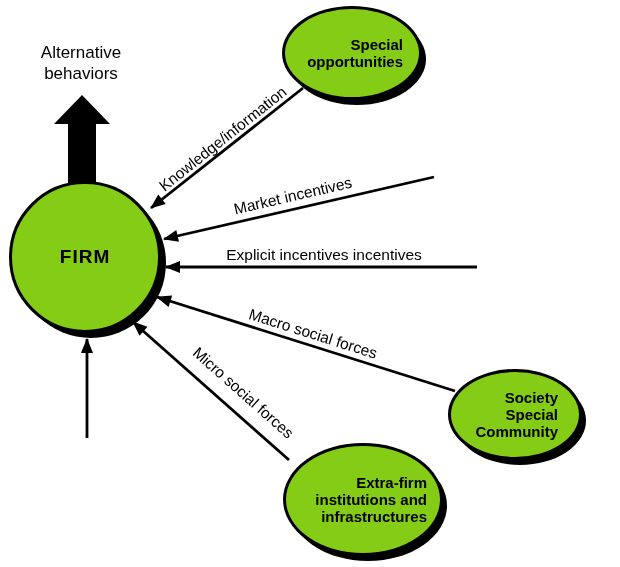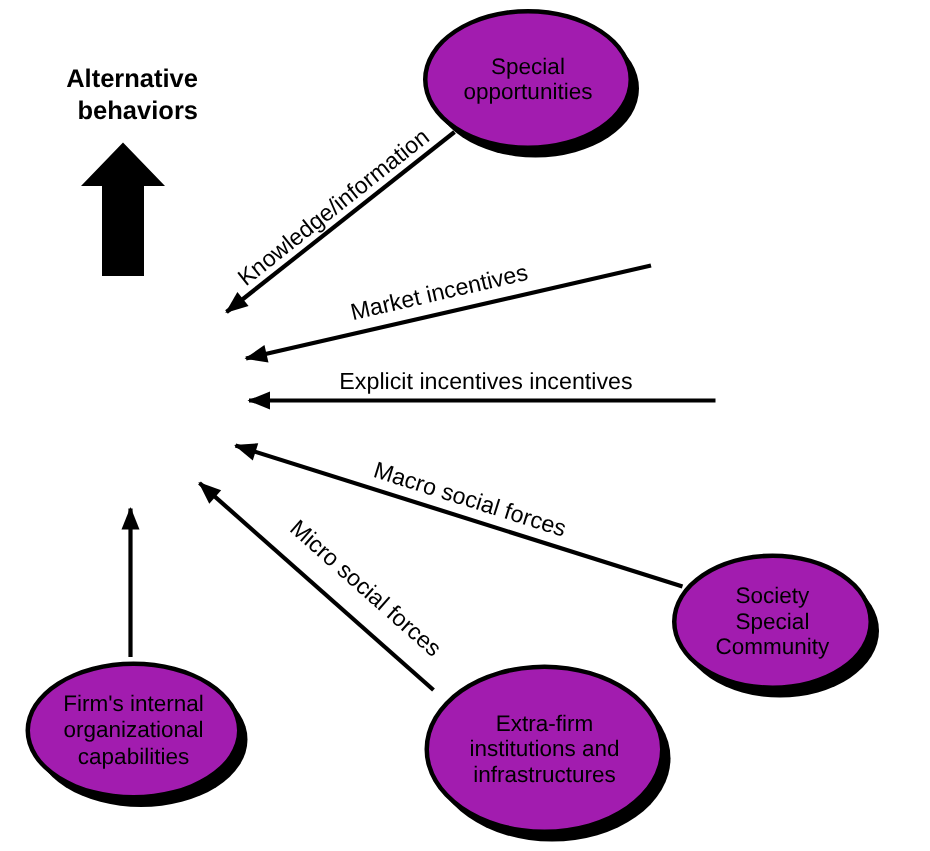--- a/index.html
+++ b/index.html
@@ -18,29 +18,29 @@
   }
   .edges-svg {
     position: absolute;
     left: 0;
     top: 0;
     width: 620px;
     height: 567px;
   }
   .node {
     position: absolute;
-    background: #a21caf;
+    background: #84cc16;
     border: 3px solid #000;
     border-radius: 50%;
     box-shadow: 5px 6px 0 -1px #000;
     display: flex;
     align-items: center;
     justify-content: center;
-    text-align: center;
-    font-weight: normal;
+    text-align: right;
+    font-weight: bold;
     font-size: 15px;
     line-height: 1.15;
     box-sizing: border-box;
   }
   .node .node-label {
     display: inline-block;
   }
   .node-firm {
     left: 9px;
     top: 181px;
@@ -86,22 +86,22 @@
   }
   .edge-label-micro {
     left: 243px; top: 393px;
     transform: translate(-50%, -50%) rotate(41.5deg);
   }
   .alt-behaviors-label {
     position: absolute;
     left: 30px;
     top: 42px;
     width: 102px;
-    text-align: right;
-    font-weight: bold;
+    text-align: center;
+    font-weight: normal;
     font-size: 17px;
     line-height: 1.25;
   }
 </style>
 </head>
 <body>
 
 <div class="canvas">
 
   <svg class="edges-svg" viewBox="0 0 620 567" xmlns="http://www.w3.org/2000/svg">
@@ -116,38 +116,38 @@
     <line x1="477" y1="267" x2="166" y2="267" stroke="#000" stroke-width="2.8" marker-end="url(#ah)"></line>
     <line x1="455" y1="391" x2="157" y2="297" stroke="#000" stroke-width="2.8" marker-end="url(#ah)"></line>
     <line x1="289" y1="460" x2="133" y2="322" stroke="#000" stroke-width="2.8" marker-end="url(#ah)"></line>
     <line x1="87" y1="438" x2="87" y2="339" stroke="#000" stroke-width="2.8" marker-end="url(#ah)"></line>
 
     <polygon points="82,95 110,124 96,124 96,184 68,184 68,124 54,124" fill="#000"></polygon>
   </svg>
 
   <div class="alt-behaviors-label">Alternative behaviors</div>
 
+  <div class="node node-firm">
+    <span class="node-label">FIRM</span>
+  </div>
 
   <div class="node node-special-opportunities">
     <span class="node-label">Special opportunities</span>
   </div>
 
 
 
   <div class="node node-society-public-community">
     <span class="node-label">Society Special Community</span>
   </div>
 
   <div class="node node-extra-firm">
     <span class="node-label">Extra-firm institutions and infrastructures</span>
   </div>
 
-  <div class="node node-firms-internal">
-    <span class="node-label">Firm's internal organizational capabilities</span>
-  </div>
 
   <div class="edge-label edge-label-knowledge">Knowledge/information</div>
   <div class="edge-label edge-label-market">Market incentives</div>
   <div class="edge-label edge-label-explicit">Explicit incentives incentives</div>
   <div class="edge-label edge-label-macro">Macro social forces</div>
   <div class="edge-label edge-label-micro">Micro social forces</div>
 
 </div>
 
 </body></html>

